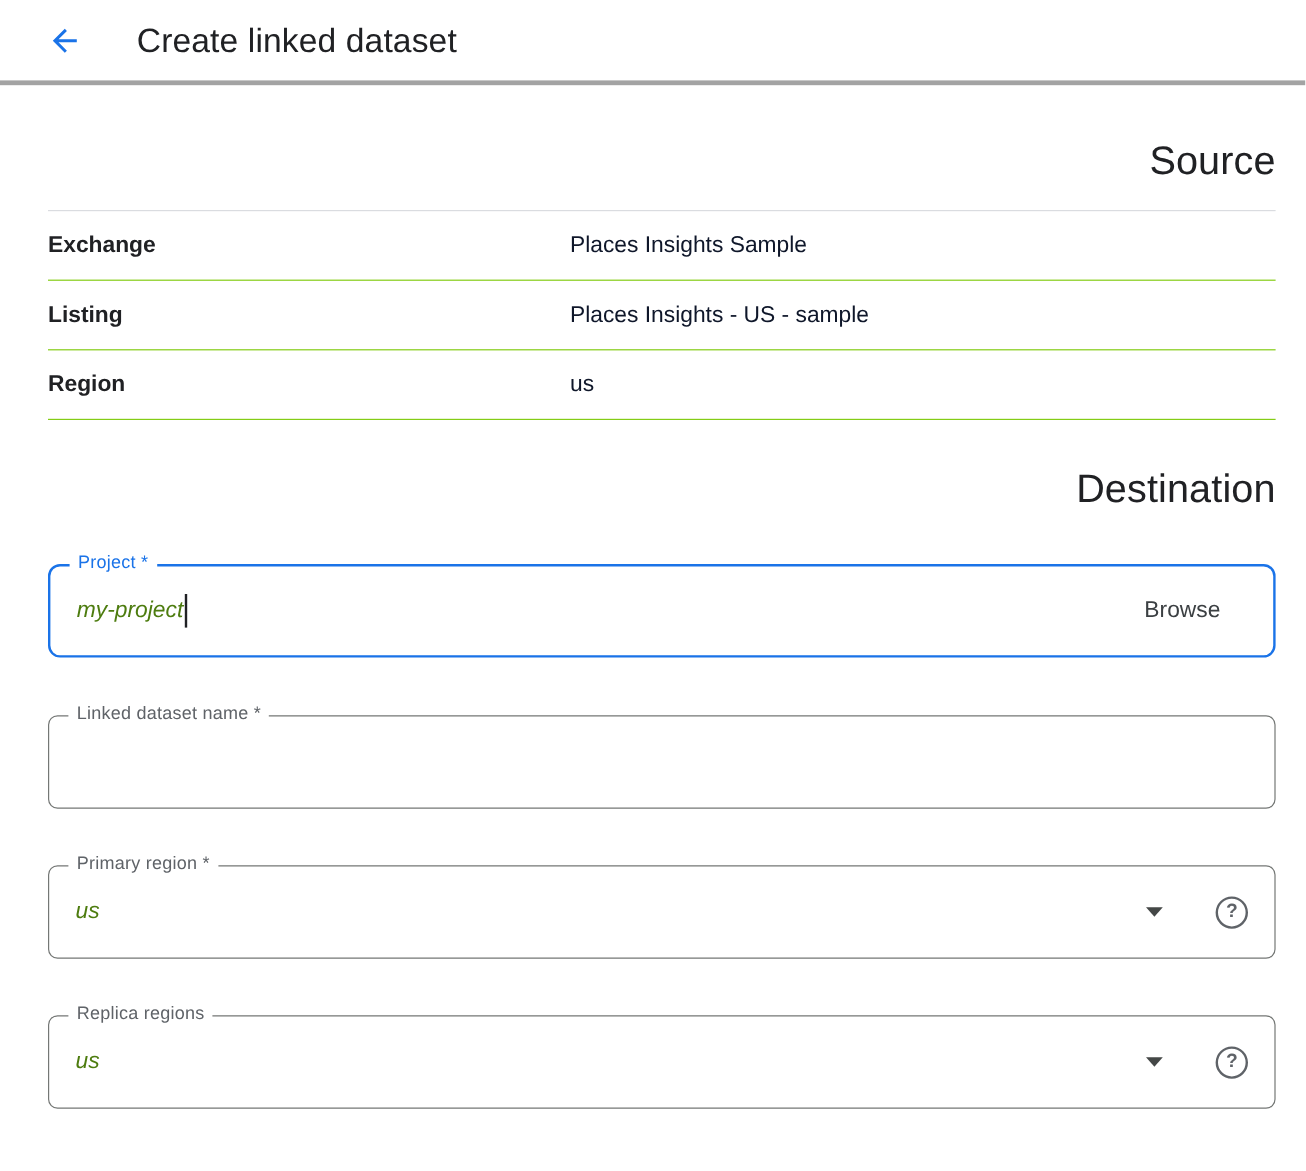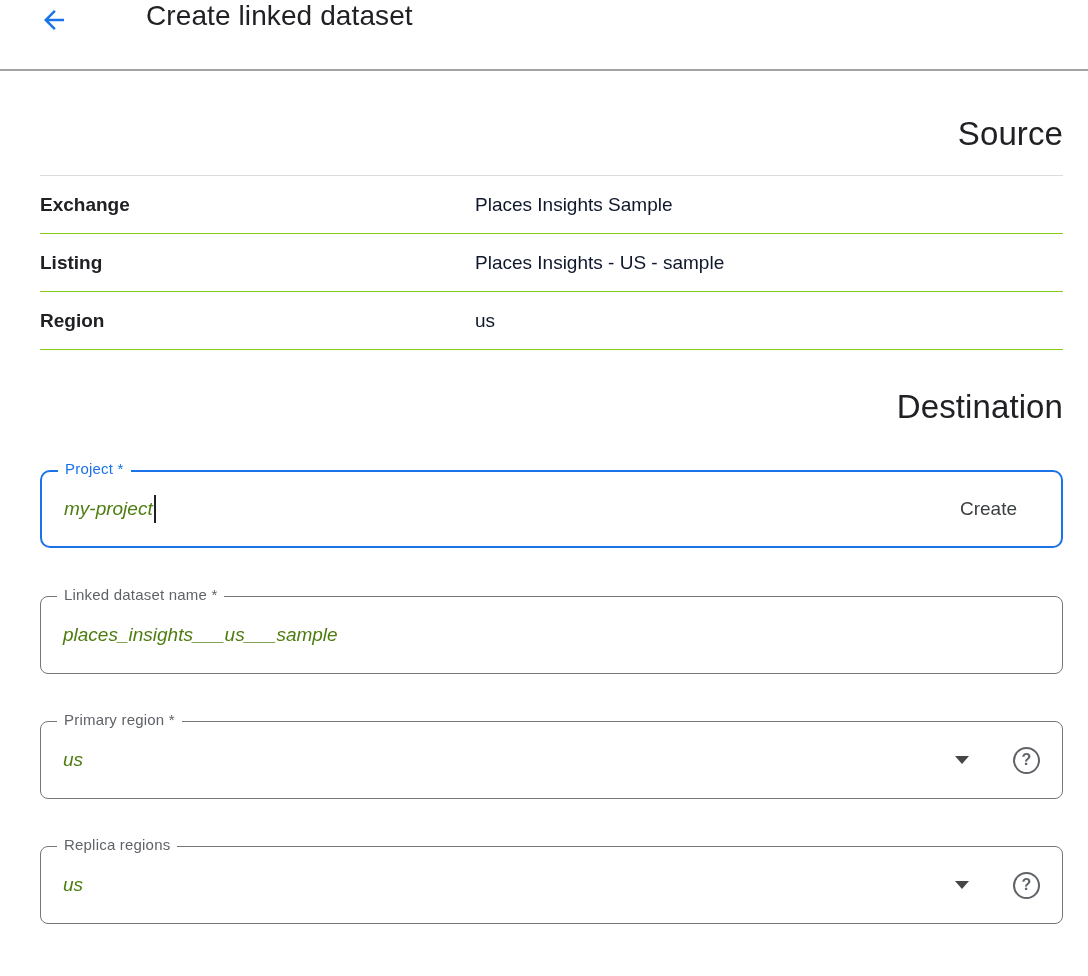--- a/index.html
+++ b/index.html
@@ -7,25 +7,24 @@
   body {
     font-family: "Liberation Sans", sans-serif;
     color: #202124;
     width: 1088px;
   }
   .page { width: 1088px; height: 976px; overflow: hidden; background: #fff; }
 
   
   .header {
     display: flex;
-    align-items: flex-start;
+    align-items: center;
     height: 71px;
     padding-left: 34px;
-    border-bottom: 2px solid #a3a3a3;
-    gap: 32px;
+    border-bottom: 4px solid #a3a3a3;
   }
   .back-btn {
     background: none; border: none; padding: 0; cursor: pointer;
     width: 40px; height: 40px;
     display: flex; align-items: center; justify-content: center;
     margin-right: 40px;
   }
   .back-btn svg { width: 30px; height: 30px; fill: #1a73e8; }
   .page-title {
     font-size: 28px; font-weight: 400; margin: 0; color: #202124;
@@ -154,26 +153,25 @@
       </div>
     </div>
 
     <h2 class="section-heading destination-heading">Destination</h2>
 
     <div class="field focused">
       <span class="field-label">Project *</span>
       <span class="field-value">my-project</span>
       <span class="text-cursor"></span>
       <span class="spacer"></span>
-      <button class="browse-btn">Create</button>
+      <button class="browse-btn">Browse</button>
     </div>
 
     <div class="field">
       <span class="field-label">Linked dataset name *</span>
-      <span class="field-value">places_insights___us___sample</span>
     </div>
 
     <div class="field">
       <span class="field-label">Primary region *</span>
       <span class="field-value">us</span>
       <span class="spacer"></span>
       <span class="dropdown-arrow"></span>
       <span class="help-icon">?</span>
     </div>
 

